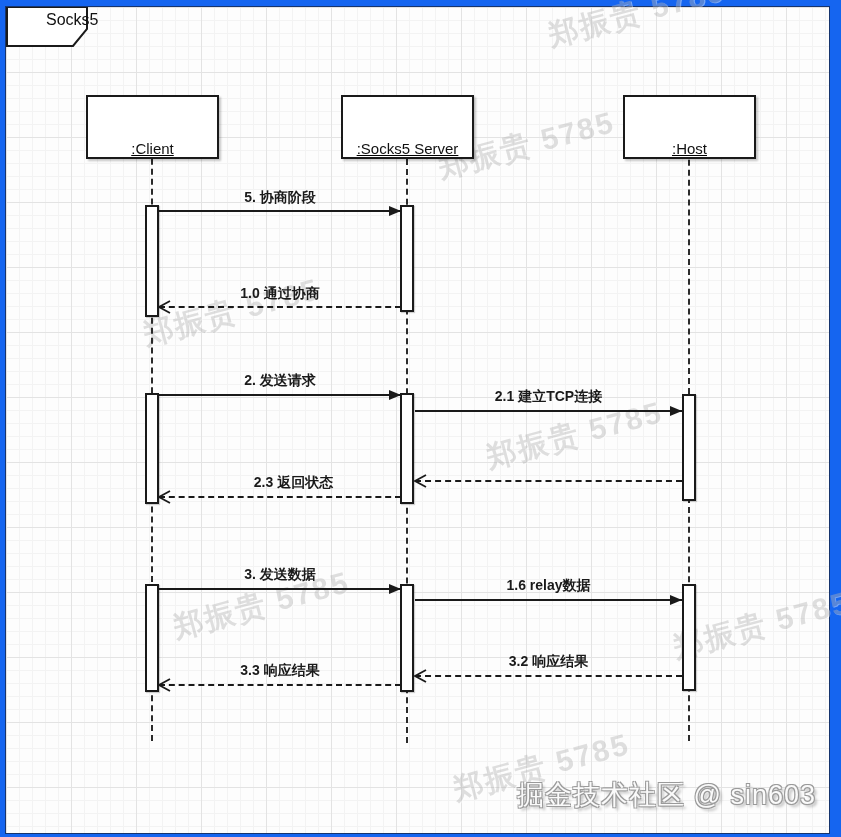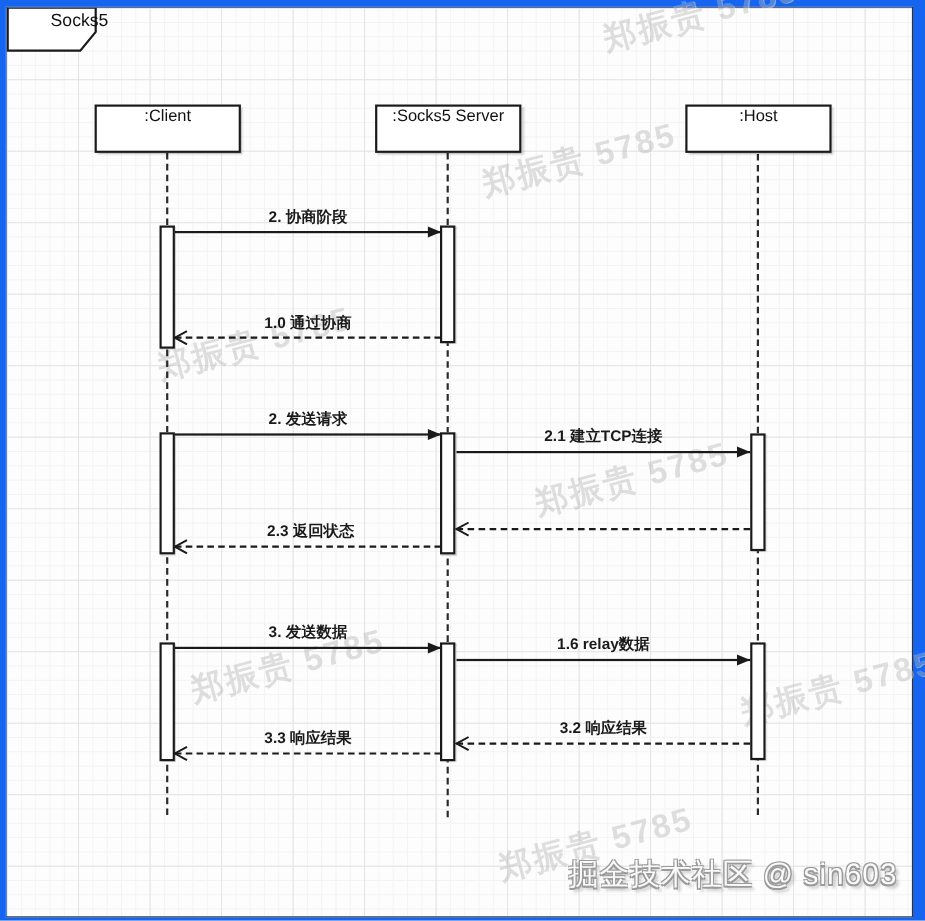--- a/index.html
+++ b/index.html
@@ -19,23 +19,24 @@
     background-size:65px 65px,65px 65px,13px 13px,13px 13px;
     border:1px solid #16346e;
   }
   .wm{
     position:absolute;z-index:1;color:#b5b5b5;opacity:.42;font-size:30px;font-weight:bold;
     white-space:nowrap;transform:rotate(-15deg);letter-spacing:2px;pointer-events:none;
     text-shadow:1px 1px 0 #fff;
   }
   .lifeline{position:absolute;z-index:2;width:0;border-left:2px dashed #2b2b2b;}
   .actor-box{
-    position:absolute;z-index:4;top:88px;width:133px;height:44px;background:#fff;
-    border:2px solid #1a1a1a;display:flex;align-items:flex-start;justify-content:center;
+    position:absolute;z-index:4;top:88px;width:133px;height:64px;background:#fff;
+    border:2px solid #1a1a1a;display:flex;align-items:flex-end;justify-content:center;
     box-shadow:2px 2px 2px rgba(0,0,0,.22);
+    text-decoration:underline;
   }
   .actor-box span{font-size:15px;font-weight:500;color:#111;}
   .activation{
     position:absolute;z-index:3;width:14px;background:#fff;border:2px solid #1a1a1a;
     box-shadow:1px 1px 1px rgba(0,0,0,.18);
   }
   .msg-line{position:absolute;z-index:5;height:0;}
   .msg-line.solid{border-top:2px solid #1a1a1a;}
   .msg-line.dashed{border-top:2px dashed #1a1a1a;}
   .head-filled{
@@ -90,21 +91,21 @@
     <div class="actor-box" style="left:80px">
       <span>:Client</span>
     </div>
     <div class="actor-box" style="left:335px">
       <span>:Socks5 Server</span>
     </div>
     <div class="actor-box" style="left:617px">
       <span>:Host</span>
     </div>
 
-    <div class="msg-label" style="left:153px;top:182px;width:242px">2. 协商阶段</div>
+    <div class="msg-label" style="left:153px;top:182px;width:242px">5. 协商阶段</div>
     <div class="msg-line solid" style="left:153px;top:203px;width:242px"></div>
     <div class="head-filled" style="left:383px;top:199px"></div>
 
     <div class="msg-label" style="left:153px;top:278px;width:242px">1.0 通过协商</div>
     <div class="msg-line dashed" style="left:153px;top:299px;width:242px"></div>
     <svg class="head-open" style="left:151px;top:293px" width="16" height="14">
         <path d="M13 1 L2 7 L13 13" stroke="#1a1a1a" stroke-width="1.8" fill="none"></path>
       </svg>
 
     <div class="msg-label" style="left:153px;top:365px;width:242px">2. 发送请求</div>
@@ -113,21 +114,21 @@
 
     <div class="msg-label" style="left:409px;top:381px;width:267px">2.1 建立TCP连接</div>
     <div class="msg-line solid" style="left:409px;top:403px;width:267px"></div>
     <div class="head-filled" style="left:664px;top:399px"></div>
 
     <div class="msg-line dashed" style="left:409px;top:473px;width:267px"></div>
     <svg class="head-open" style="left:407px;top:467px" width="16" height="14">
         <path d="M13 1 L2 7 L13 13" stroke="#1a1a1a" stroke-width="1.8" fill="none"></path>
       </svg>
 
-    <div class="msg-label" style="left:153px;top:467px;width:247px">2.3 返回状态</div>
+    <div class="msg-label" style="left:164px;top:467px;width:247px">2.3 返回状态</div>
     <div class="msg-line dashed" style="left:153px;top:489px;width:242px"></div>
     <svg class="head-open" style="left:151px;top:483px" width="16" height="14">
         <path d="M13 1 L2 7 L13 13" stroke="#1a1a1a" stroke-width="1.8" fill="none"></path>
       </svg>
 
     <div class="msg-label" style="left:153px;top:559px;width:242px">3. 发送数据</div>
     <div class="msg-line solid" style="left:153px;top:581px;width:242px"></div>
     <div class="head-filled" style="left:383px;top:577px"></div>
 
     <div class="msg-label" style="left:409px;top:570px;width:267px">1.6 relay数据</div>

